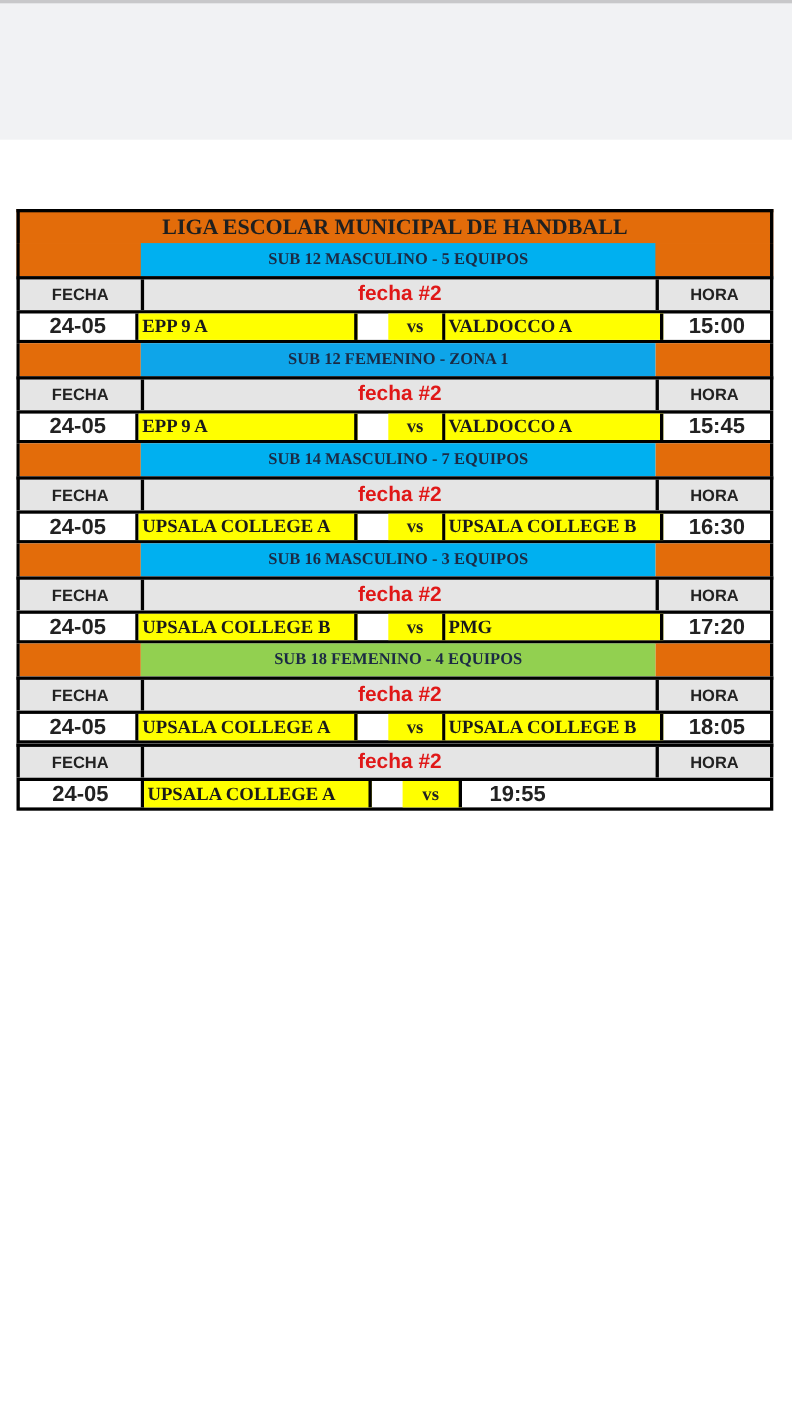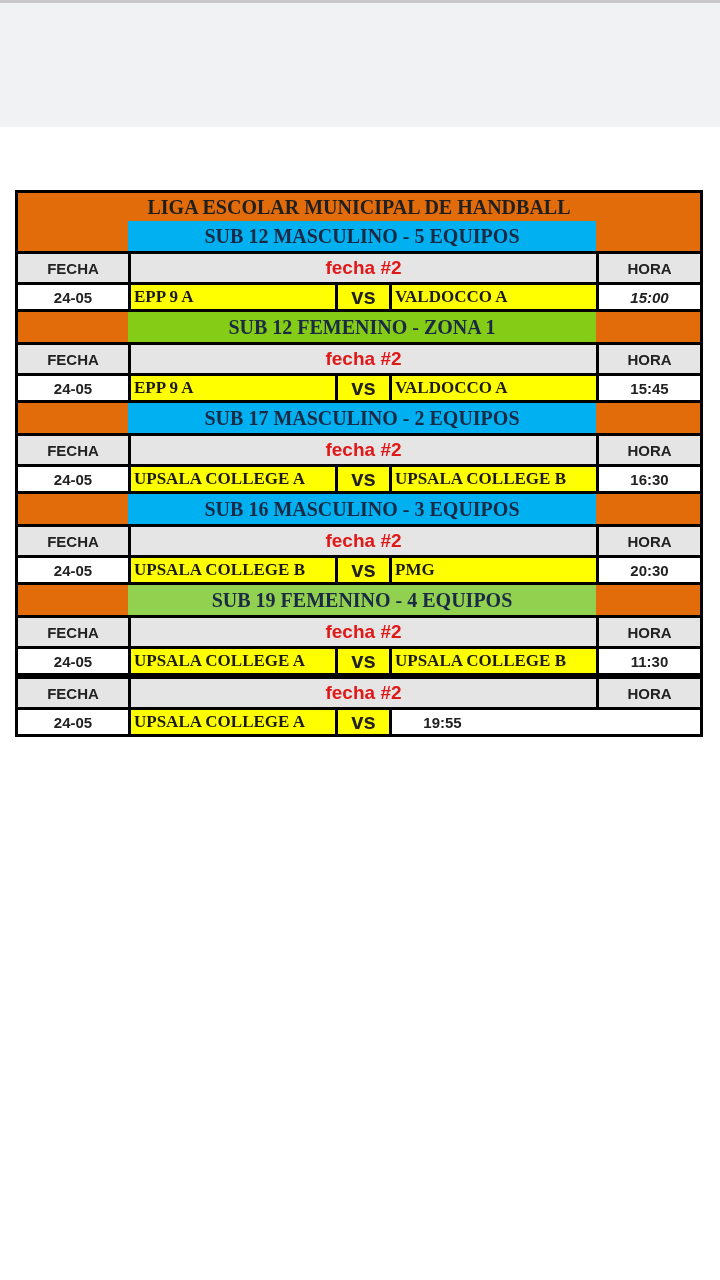--- a/index.html
+++ b/index.html
@@ -9,31 +9,31 @@
   .row { position:relative; display:flex; width:688px; box-sizing:border-box; }
   .c1 { width:113px; }
   .cmid { width:468px; }
   .c4 { width:107px; }
   .cell { box-sizing:border-box; display:flex; align-items:center; overflow:hidden; white-space:nowrap; }
   .serif { font-family:"Liberation Serif", serif; font-weight:bold; color:#1a1a1a; }
   .title-row { height:31px; background:#e36c0a; border:3px solid #000; border-bottom:none; }
   .title-row .cell { justify-content:center; font-size:20px; color:#1f1f1f; }
   .cat-row { height:30px; }
   .cat-row .side { background:#e36c0a; }
-  .cat-row .label { justify-content:center; font-size:20px; color:#1b2a44; }
+  .cat-row .label { justify-content:center; font-size:15px; color:#1b2a44; }
   .hdr-row { height:31px; border:3px solid #000; border-bottom:none; background:#e5e5e5; }
   .hdr-row .cell { justify-content:center; font-weight:bold; font-size:15px; color:#222; }
   .hdr-row .b { border-right:3px solid #000; }
   .hdr-row .fecha-num { color:#e01818; font-size:19px; }
   .match-row { height:30px; border:3px solid #000; background:#fff; }
-  .match-row .cell { font-weight:bold; font-size:15px; color:#222; }
+  .match-row .cell { font-weight:bold; font-size:20px; color:#222; }
   .match-row .b { border-right:3px solid #000; }
   .match-row .yel { background:#ffff00; }
   .match-row .team { font-family:"Liberation Serif", serif; font-size:17px; color:#1a1a1a; padding-left:3px; }
-  .match-row .vs { justify-content:center; font-family:Liberation Sans, sans-serif; font-size:22px; }
+  .match-row .vs { justify-content:center; font-family:Liberation Serif, serif; font-size:17px;margin-left:28px; }
   .match-row .center { justify-content:center; }
 </style>
 </head>
 <body>
 
 <div class="topbar"></div>
 
 <div class="sheet">
   <div class="row title-row">
     <div class="cell serif" style="width:682px;">LIGA ESCOLAR MUNICIPAL DE HANDBALL</div>
@@ -47,44 +47,44 @@
   <div class="row hdr-row">
     <div class="cell b" style="width:113px;">FECHA</div>
     <div class="cell b fecha-num" style="width:468px;">fecha #2</div>
     <div class="cell" style="width:101px;">HORA</div>
   </div>
   <div class="row match-row">
     <div class="cell b center" style="width:113px;">24-05</div>
     <div class="cell b yel team" style="width:207px;">EPP 9 A</div>
     <div class="cell b yel vs" style="width:54px;">vs</div>
     <div class="cell b yel team" style="width:207px;">VALDOCCO A</div>
-    <div class="cell center" style="width:101px;font-style:italic;">15:00</div>
+    <div class="cell center" style="width:101px;">15:00</div>
   </div>
 
   <div class="row cat-row" style="border-left:3px solid #000;border-right:3px solid #000;">
     <div class="cell side c1" style="width:110px;"></div>
-    <div class="cell serif label cmid" style="background: #84cc16;">SUB 12 FEMENINO - ZONA 1</div>
+    <div class="cell serif label cmid" style="background: #0ea5e9;">SUB 12 FEMENINO - ZONA 1</div>
     <div class="cell side c4" style="width:104px;"></div>
   </div>
   <div class="row hdr-row">
     <div class="cell b" style="width:113px;">FECHA</div>
     <div class="cell b fecha-num" style="width:468px;">fecha #2</div>
     <div class="cell" style="width:101px;">HORA</div>
   </div>
   <div class="row match-row">
     <div class="cell b center" style="width:113px;">24-05</div>
     <div class="cell b yel team" style="width:207px;">EPP 9 A</div>
     <div class="cell b yel vs" style="width:54px;">vs</div>
     <div class="cell b yel team" style="width:207px;">VALDOCCO A</div>
     <div class="cell center" style="width:101px;">15:45</div>
   </div>
 
   <div class="row cat-row" style="border-left:3px solid #000;border-right:3px solid #000;">
     <div class="cell side c1" style="width:110px;"></div>
-    <div class="cell serif label cmid" style="background: rgb(0, 176, 240);">SUB 17 MASCULINO - 2 EQUIPOS</div>
+    <div class="cell serif label cmid" style="background: rgb(0, 176, 240);">SUB 14 MASCULINO - 7 EQUIPOS</div>
     <div class="cell side c4" style="width:104px;"></div>
   </div>
   <div class="row hdr-row">
     <div class="cell b" style="width:113px;">FECHA</div>
     <div class="cell b fecha-num" style="width:468px;">fecha #2</div>
     <div class="cell" style="width:101px;">HORA</div>
   </div>
   <div class="row match-row">
     <div class="cell b center" style="width:113px;">24-05</div>
     <div class="cell b yel team" style="width:207px;">UPSALA COLLEGE A</div>
@@ -101,39 +101,39 @@
   <div class="row hdr-row">
     <div class="cell b" style="width:113px;">FECHA</div>
     <div class="cell b fecha-num" style="width:468px;">fecha #2</div>
     <div class="cell" style="width:101px;">HORA</div>
   </div>
   <div class="row match-row">
     <div class="cell b center" style="width:113px;">24-05</div>
     <div class="cell b yel team" style="width:207px;">UPSALA COLLEGE B</div>
     <div class="cell b yel vs" style="width:54px;">vs</div>
     <div class="cell b yel team" style="width:207px;">PMG</div>
-    <div class="cell center" style="width:101px;">20:30</div>
+    <div class="cell center" style="width:101px;">17:20</div>
   </div>
 
   <div class="row cat-row" style="border-left:3px solid #000;border-right:3px solid #000;">
     <div class="cell side c1" style="width:110px;"></div>
-    <div class="cell serif label cmid" style="background: rgb(146, 208, 80);">SUB 19 FEMENINO - 4 EQUIPOS</div>
+    <div class="cell serif label cmid" style="background: rgb(146, 208, 80);">SUB 18 FEMENINO - 4 EQUIPOS</div>
     <div class="cell side c4" style="width:104px;"></div>
   </div>
   <div class="row hdr-row">
     <div class="cell b" style="width:113px;">FECHA</div>
     <div class="cell b fecha-num" style="width:468px;">fecha #2</div>
     <div class="cell" style="width:101px;">HORA</div>
   </div>
   <div class="row match-row">
     <div class="cell b center" style="width:113px;">24-05</div>
     <div class="cell b yel team" style="width:207px;">UPSALA COLLEGE A</div>
     <div class="cell b yel vs" style="width:54px;">vs</div>
     <div class="cell b yel team" style="width:207px;">UPSALA COLLEGE B</div>
-    <div class="cell center" style="width:101px;">11:30</div>
+    <div class="cell center" style="width:101px;">18:05</div>
   </div>
 
   <div class="row hdr-row">
     <div class="cell b" style="width:113px;">FECHA</div>
     <div class="cell b fecha-num" style="width:468px;">fecha #2</div>
     <div class="cell" style="width:101px;">HORA</div>
   </div>
   <div class="row match-row">
     <div class="cell b center" style="width:113px;">24-05</div>
     <div class="cell b yel team" style="width:207px;">UPSALA COLLEGE A</div>

